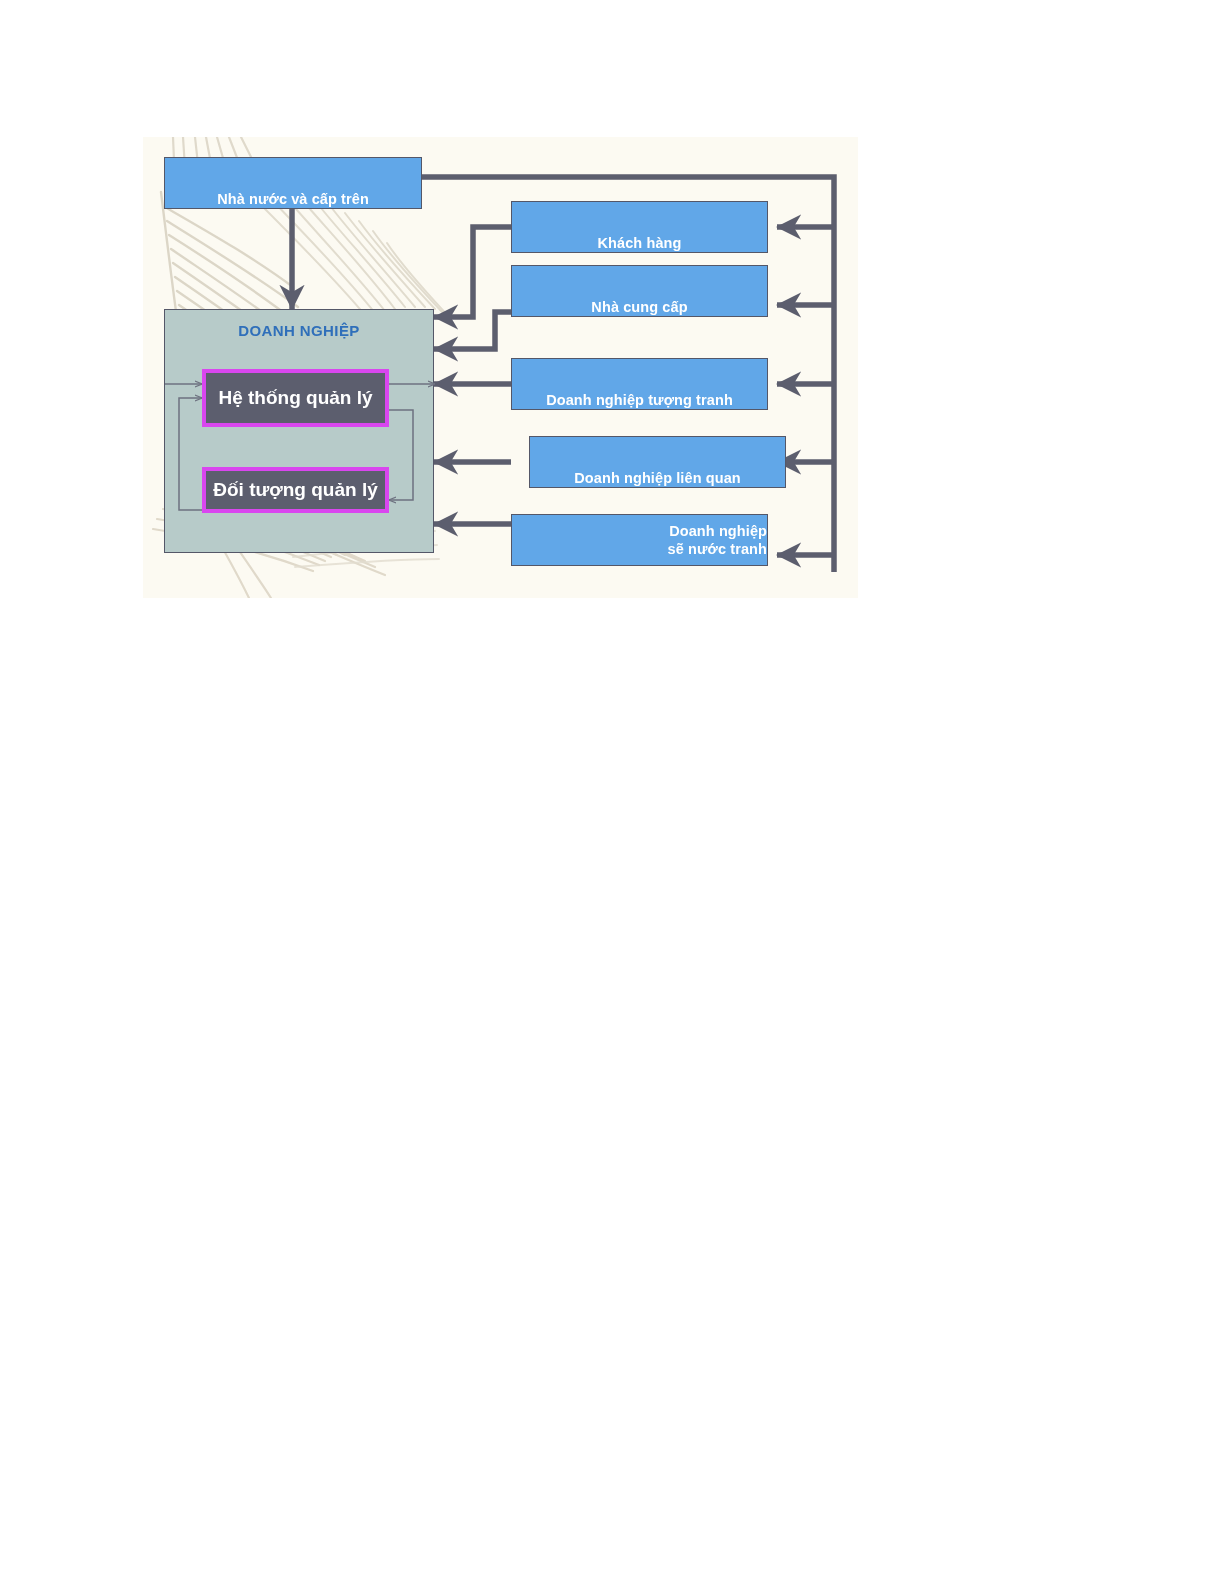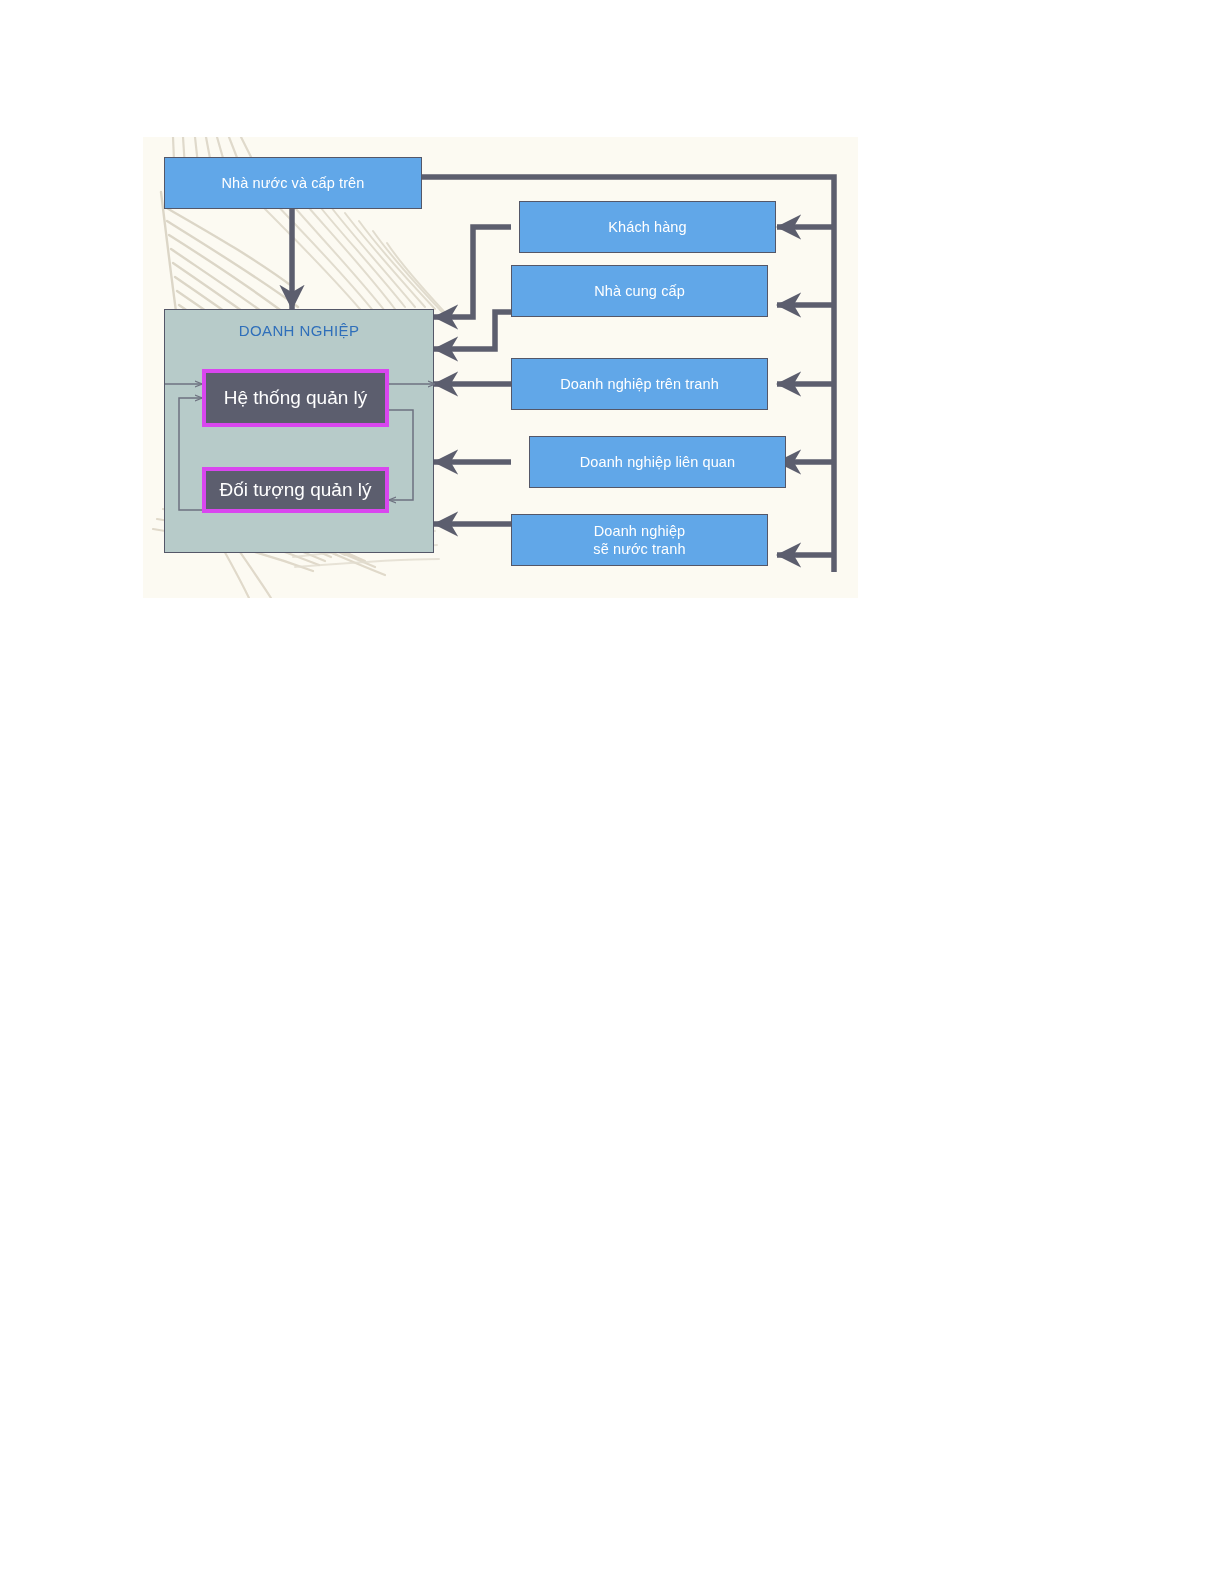--- a/index.html
+++ b/index.html
@@ -41,24 +41,25 @@
     width: 715px;
     height: 461px;
     pointer-events: none;
   }
 
   
   .node {
     position: absolute;
     box-sizing: border-box;
     display: flex;
-    align-items: center;
+    align-items: flex-end;
     justify-content: center;
     text-align: center;
     line-height: 1.25;
+    font-weight: bold;
   }
 
   .blue-box {
     background: #61a7e8;
     border: 1px solid #545768;
     color: #ffffff;
     font-size: 14.5px;
     letter-spacing: .1px;
   }
 
@@ -235,30 +236,30 @@
 
           <path d="M224 74 L270 74" marker-end="url(#arrow-thin)"></path>
 
           <path d="M224 100 L248 100 L248 190 L224 190" marker-end="url(#arrow-thin)"></path>
 
           <path d="M37 200 L14 200 L14 88 L37 88" marker-end="url(#arrow-thin)"></path>
         </g>
       </svg>
     </div>
 
-    <div class="node blue-box" style="left:368px; top:64px; width:257px; height:52px;margin-left:8px;">
+    <div class="node blue-box" style="left:368px; top:64px; width:257px; height:52px;">
       <span>Khách hàng</span>
     </div>
 
     <div class="node blue-box" style="left:368px; top:128px; width:257px; height:52px;">
       <span>Nhà cung cấp</span>
     </div>
 
     <div class="node blue-box" style="left:368px; top:221px; width:257px; height:52px;">
-      <span>Doanh nghiệp trên tranh</span>
+      <span>Doanh nghiệp tượng tranh</span>
     </div>
 
     <div class="node blue-box" style="left:386px; top:299px; width:257px; height:52px;">
       <span>Doanh nghiệp liên quan</span>
     </div>
 
     <div class="node blue-box" style="left:368px; top:377px; width:257px; height:52px; flex-direction:column;">
       <span>Doanh nghiệp</span>
       <span>sẽ nước tranh</span>
     </div>

